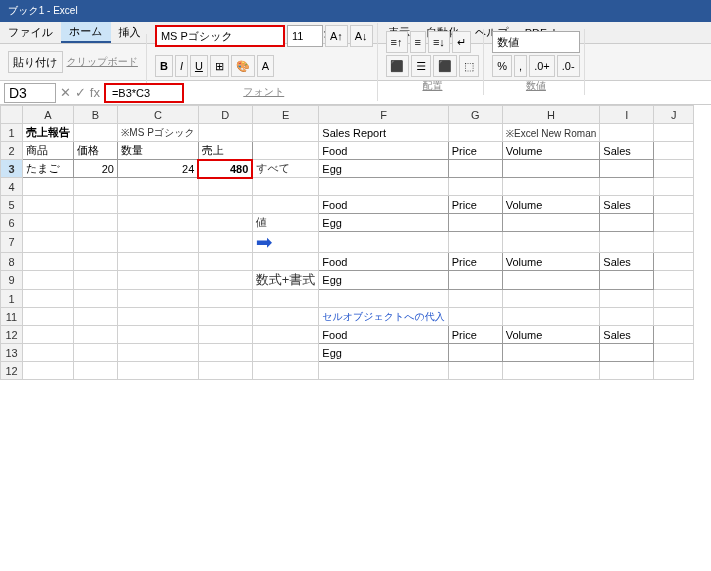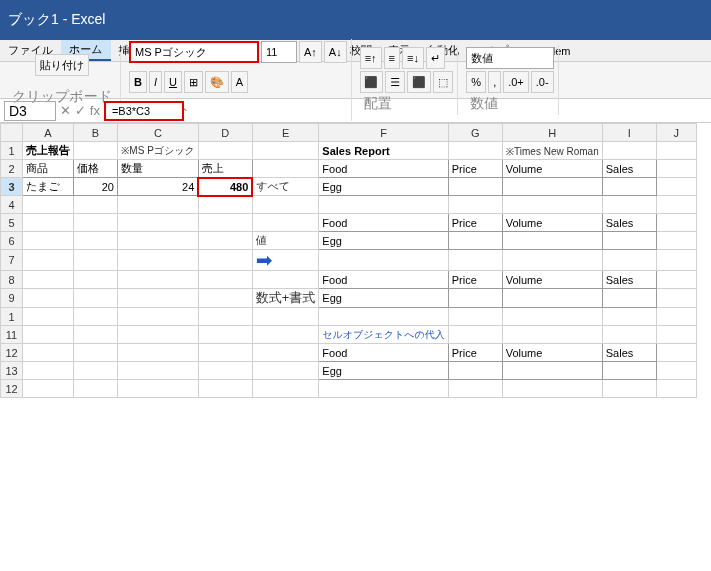--- a/index.html
+++ b/index.html
@@ -9,25 +9,25 @@
       background: #fff;
       width: 711px;
       height: 571px;
       overflow: hidden;
     }
 
     
     .title-bar {
       background: #2b5797;
       color: white;
-      height: 40px;
+      height: 22px;
       display: flex;
       align-items: center;
       padding: 0 8px;
-      font-size: 14px;
+      font-size: 10px;
     }
 
     
     .menu-bar {
       background: #f0f0f0;
       height: 22px;
       display: flex;
       align-items: center;
       border-bottom: 1px solid #ccc;
     }
@@ -85,27 +85,29 @@
       height: 22px;
       display: flex;
       align-items: center;
     }
 
     .ribbon-bold { font-weight: bold; }
     .ribbon-italic { font-style: italic; }
     .ribbon-underline { text-decoration: underline; }
 
     .section-label {
-      font-size: 14px;
+      font-size: 10px;
       color: #888;
+      text-align: center;
       padding: 0 4px;
+      text-decoration: underline;
     }
     .ribbon-section {
       display: flex;
-      flex-direction: column;
+      flex-direction: row;
       align-items: center;
       border-right: 1px solid #ddd;
       padding: 2px 4px;
       height: 56px;
       justify-content: space-between;
     }
     .ribbon-section-inner {
       display: flex;
       align-items: center;
       gap: 2px;
@@ -244,21 +246,21 @@
     }
 
     
     .blue-arrow {
       color: #2255cc;
       font-size: 20px;
       line-height: 1;
     }
 
     
-    td.bold-text { font-weight: bold; }
+    td.bold-text { font-weight: normal; }
 
     td.align-right { text-align: right; }
 
     
     .cell-d3 {
       border: 2px solid #e00000 !important;
       font-weight: bold;
       background: white;
     }
   </style>
@@ -397,21 +399,21 @@
 
         <tr>
           <td class="row-header">1</td>
           <td class="jp bold-text" style="font-weight:bold;margin-left:41px;">売上報告</td>
           <td class="jp"></td>
           <td class="jp" style="font-size:10px;color:#333;">※MS Pゴシック</td>
           <td class="jp"></td>
           <td class="jp"></td>
           <td class="tnr bold-text">Sales Report</td>
           <td class="tnr"></td>
-          <td class="tnr" style="font-size:10px;color:#333;">※Times New Roman</td>
+          <td class="tnr" style="font-size:10px;color:#333;">※Excel New Roman</td>
           <td class="tnr"></td>
           <td></td>
         </tr>
 
         <tr>
           <td class="row-header">2</td>
           <td class="jp" style="border:1px solid #999;">商品</td>
           <td class="jp" style="border:1px solid #999;">価格</td>
           <td class="jp" style="border:1px solid #999;">数量</td>
           <td class="jp" style="border:1px solid #999;">売上</td>

